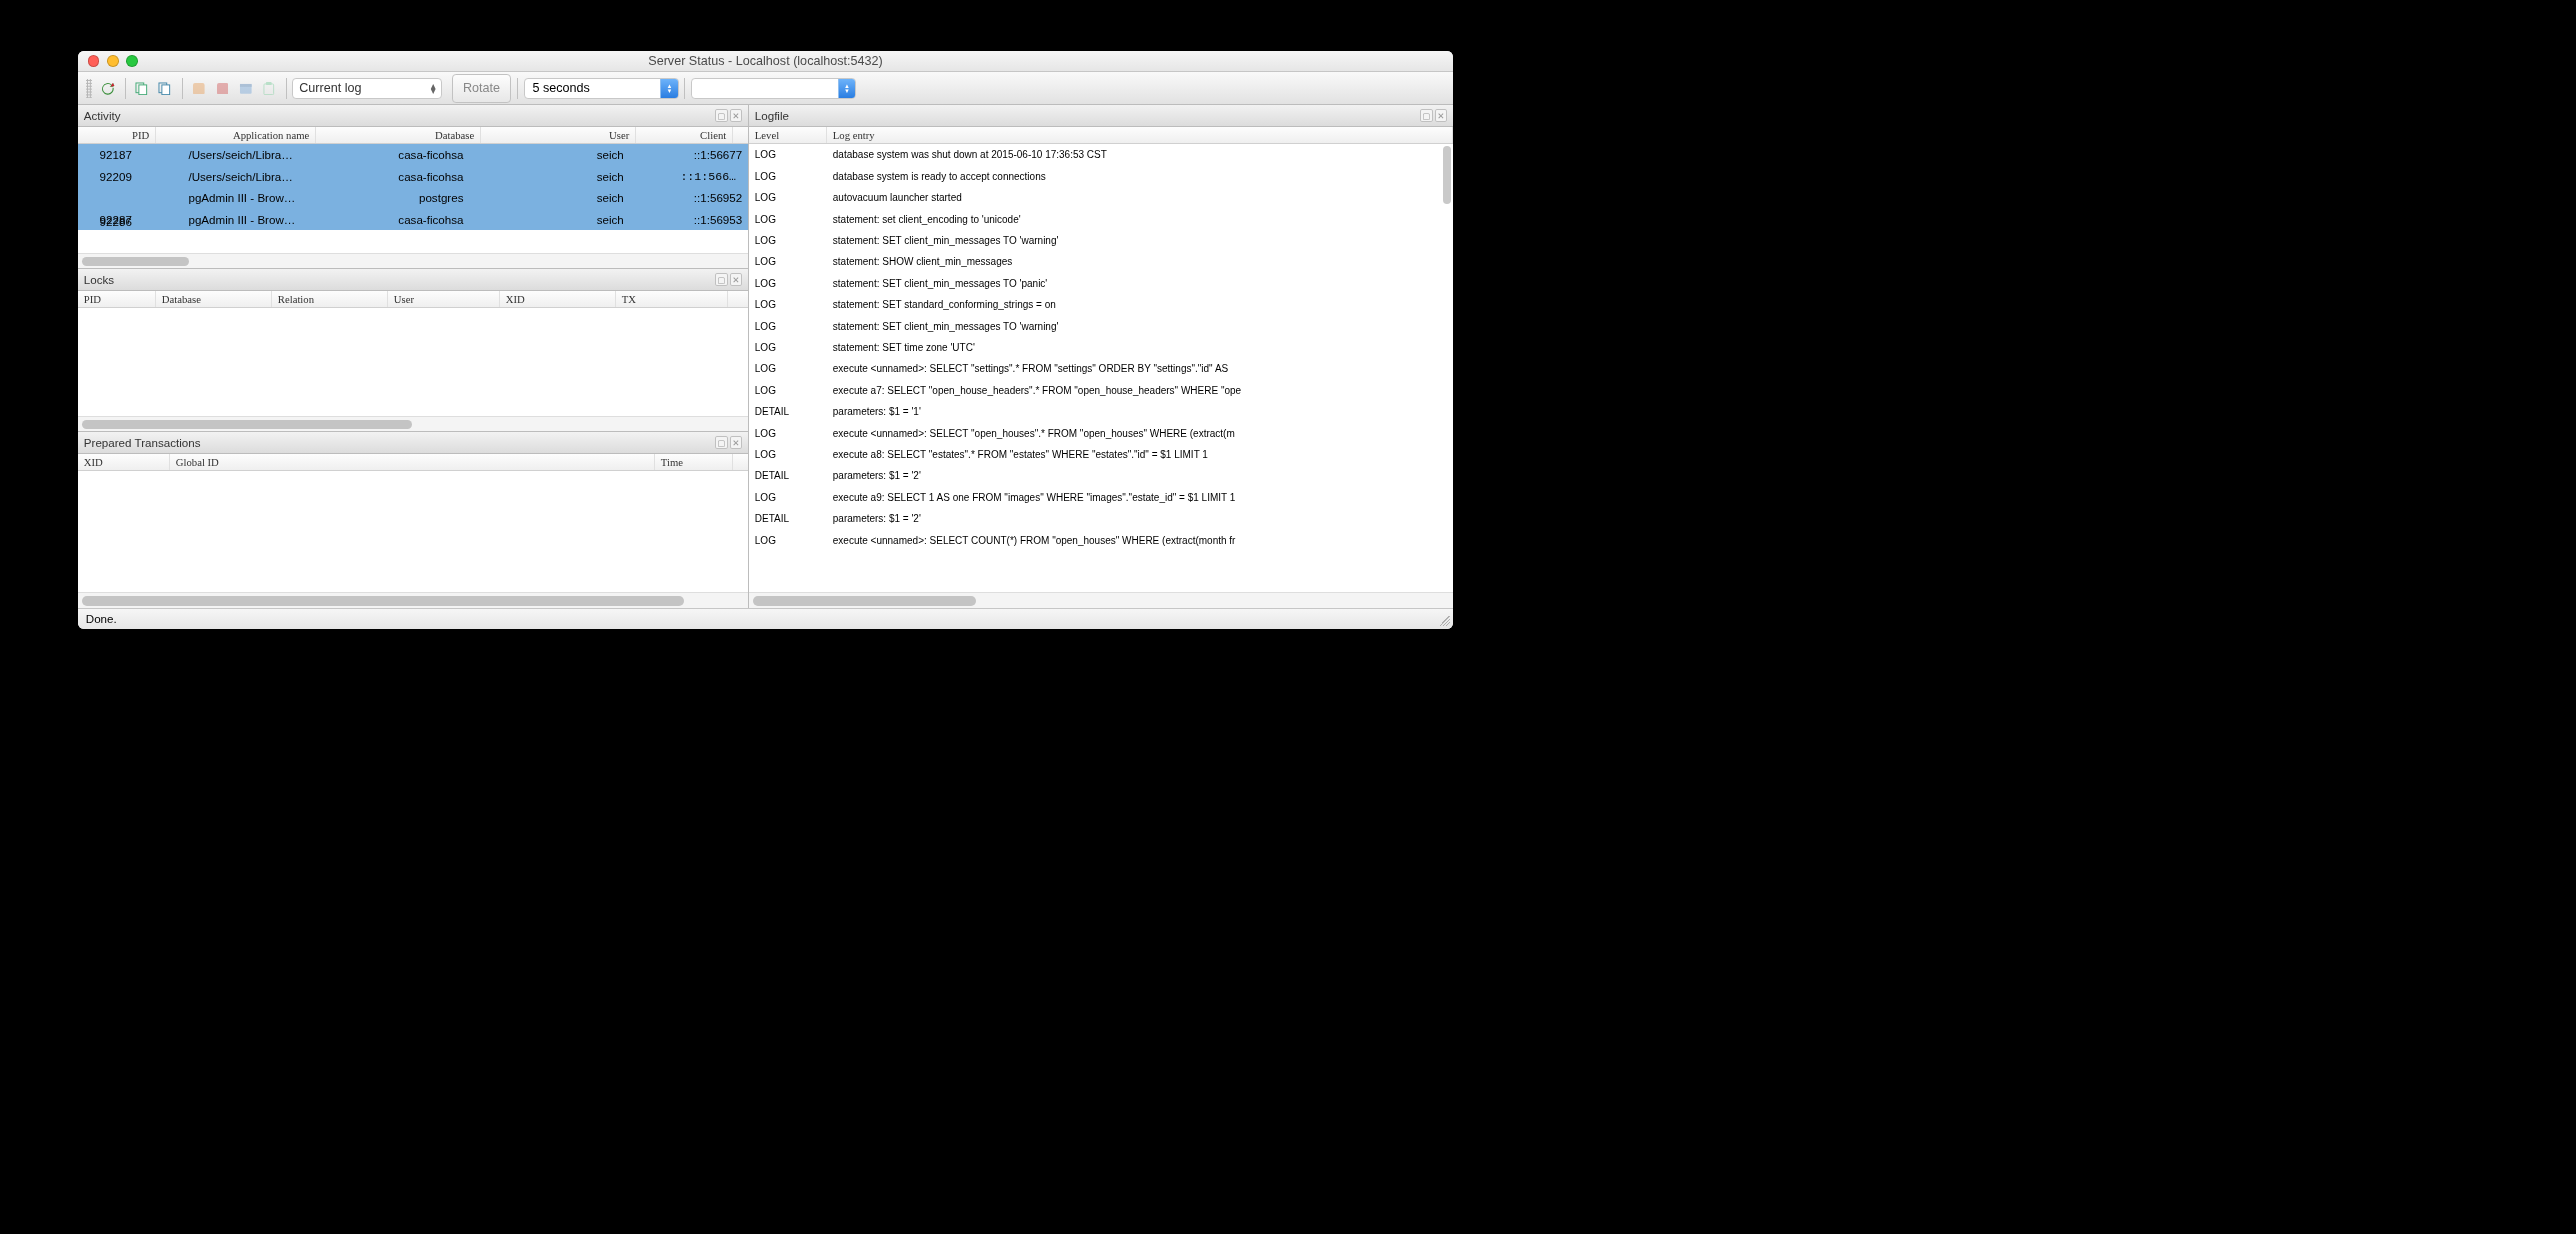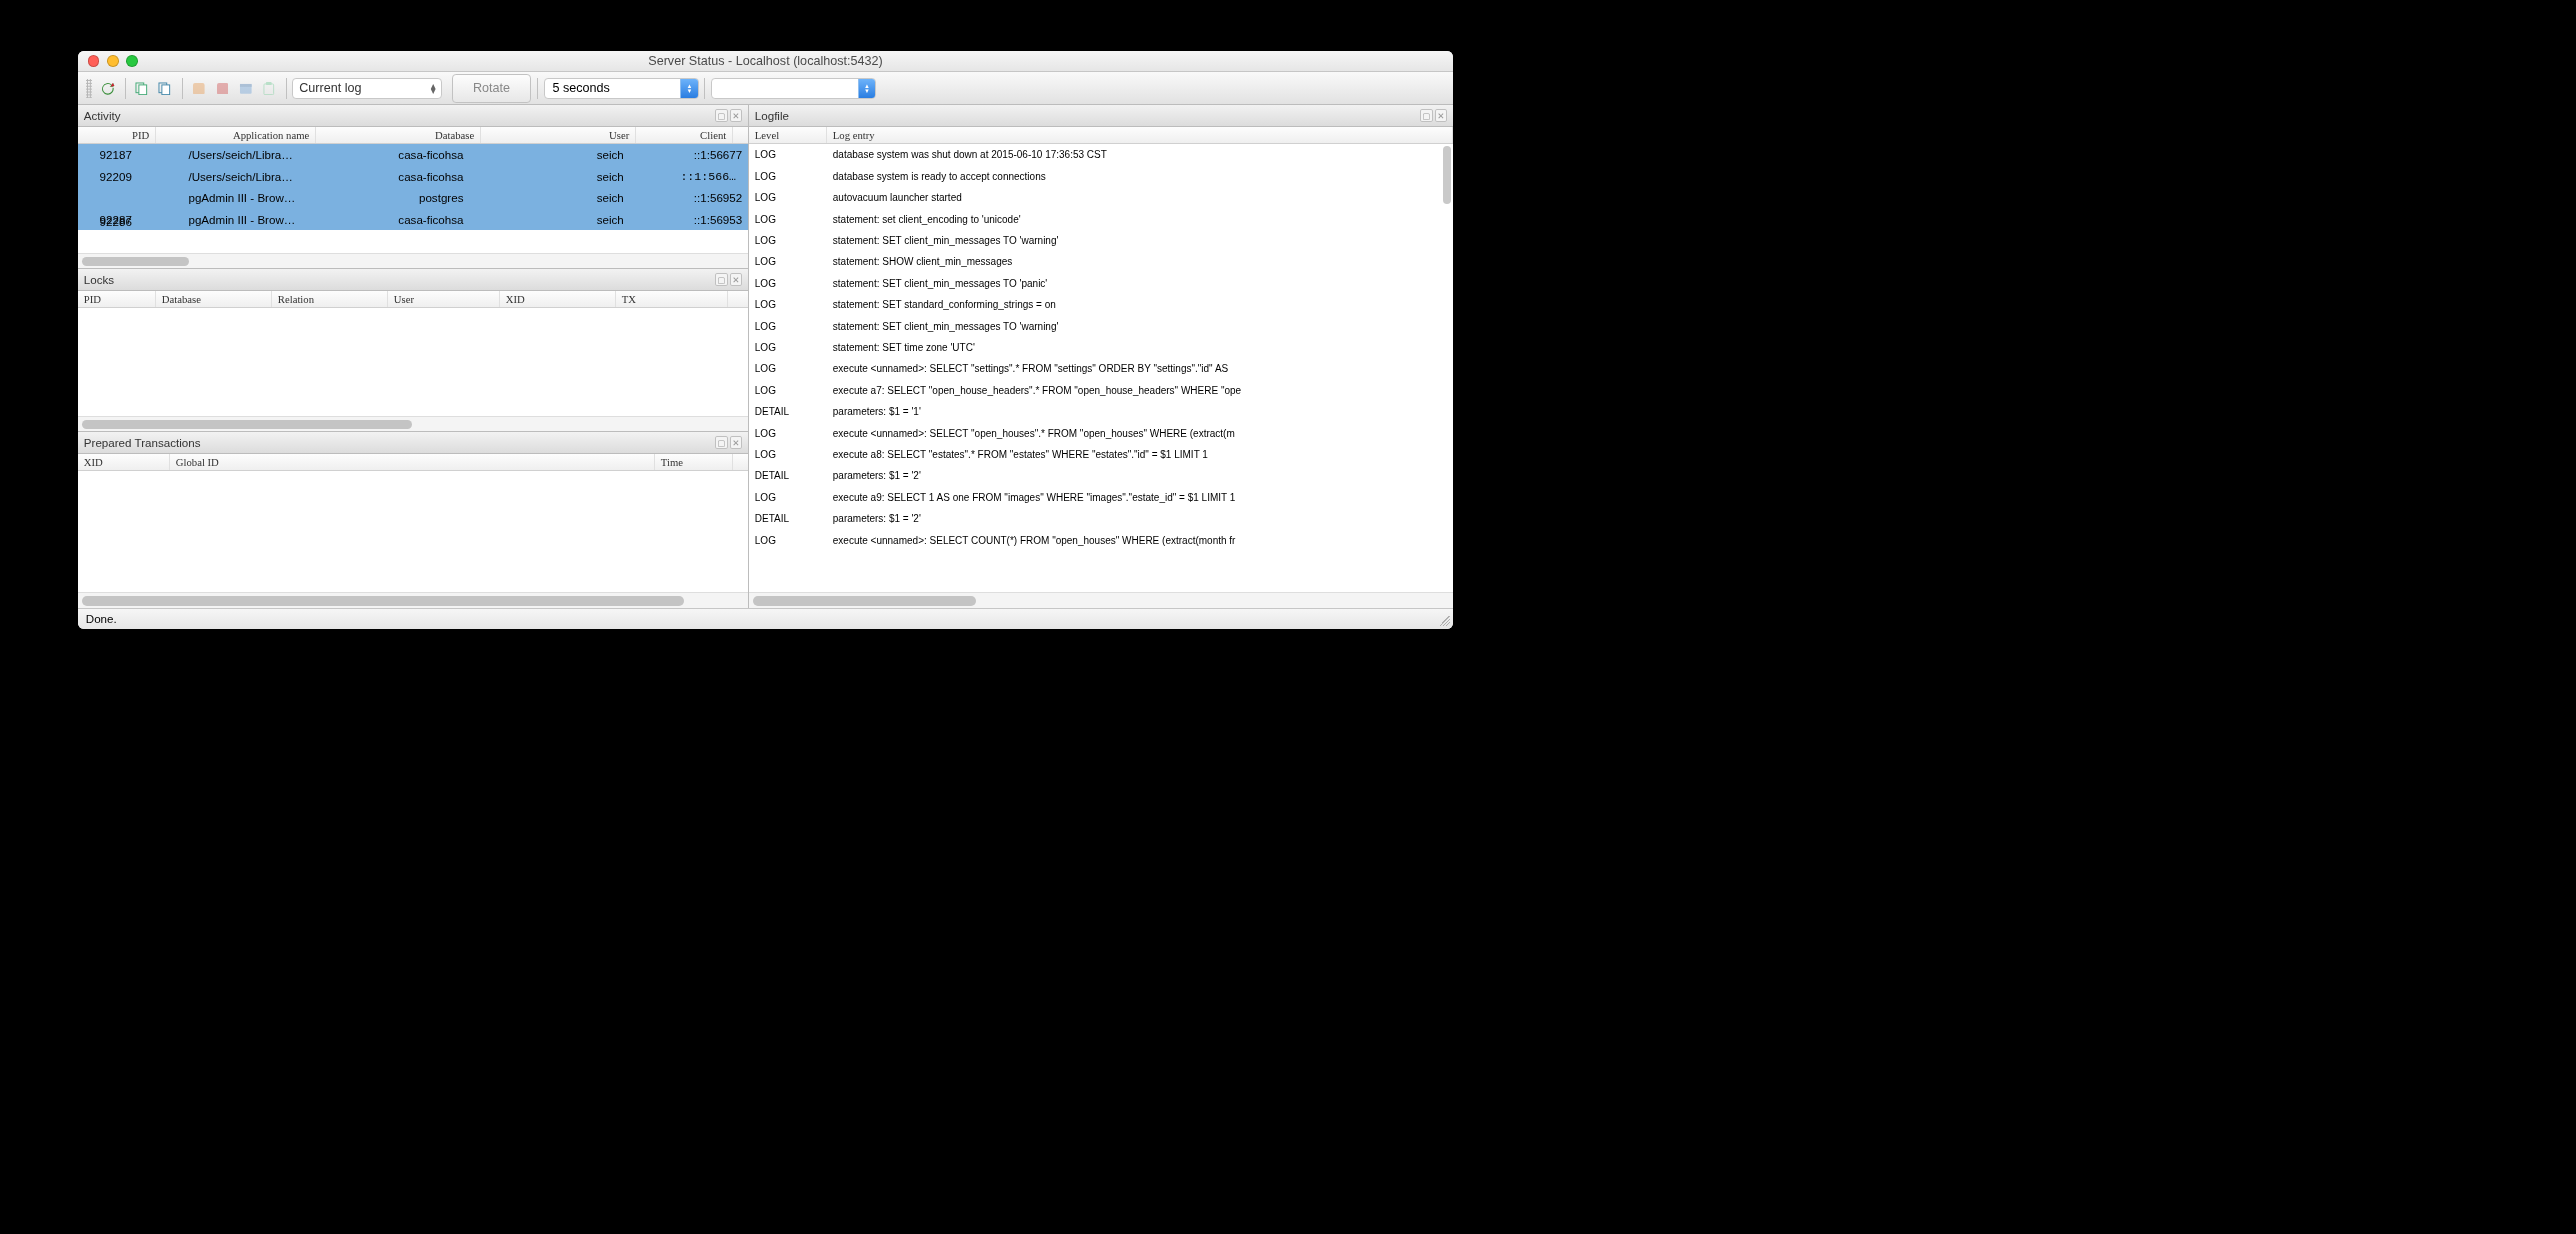--- a/index.html
+++ b/index.html
@@ -37,21 +37,21 @@
   .tbtn { width: 21.4px; height: 21.4px; display:flex;align-items:center;justify-content:center; border-radius:2.9px; }
   .tbtn.disabled { opacity: 0.45; }
   .sep { width: 1px; height: 21.4px; background:#c0c0c0; margin: 0 3.9px; }
   .combo {
     height: 21.4px; background:#fff; border:1px solid #c8c8c8; border-radius:3.9px;
     display:flex; align-items:center; padding: 0 5.8px; font-size:12.6px; color:#333;
     min-width: 150px; justify-content:space-between;
   }
   .combo .chev { font-size:9.7px; color:#666; line-height:5.8px; display:flex; flex-direction:column; }
   .btn {
-    height: 29px; padding: 0 20px; background:linear-gradient(#fdfdfd,#e7e7e7);
+    height: 29px; padding: 0 10px; background:linear-gradient(#fdfdfd,#e7e7e7);
     border:1px solid #c2c2c2; border-radius:3.9px; font-size:12.6px; color:#888;
     display:flex; align-items:center;
   }
   .blue-combo {
     height:21.4px; background:#fff; border:1px solid #c8c8c8; border-radius:3.9px;
     display:flex; align-items:center; font-size:12.6px; min-width:155px;
   }
   .blue-combo span { flex:1; padding:0 7.8px; }
   .blue-cap { width:17.5px; height:100%; background:linear-gradient(#6db3fa,#2a7de1); border-left:1px solid #8fbef0; border-radius:0 2.9px 2.9px 0; display:flex;flex-direction:column;align-items:center;justify-content:center; }
   .blue-cap::before { content:"▴"; color:#fff; font-size:6.8px; line-height:5.8px;}

